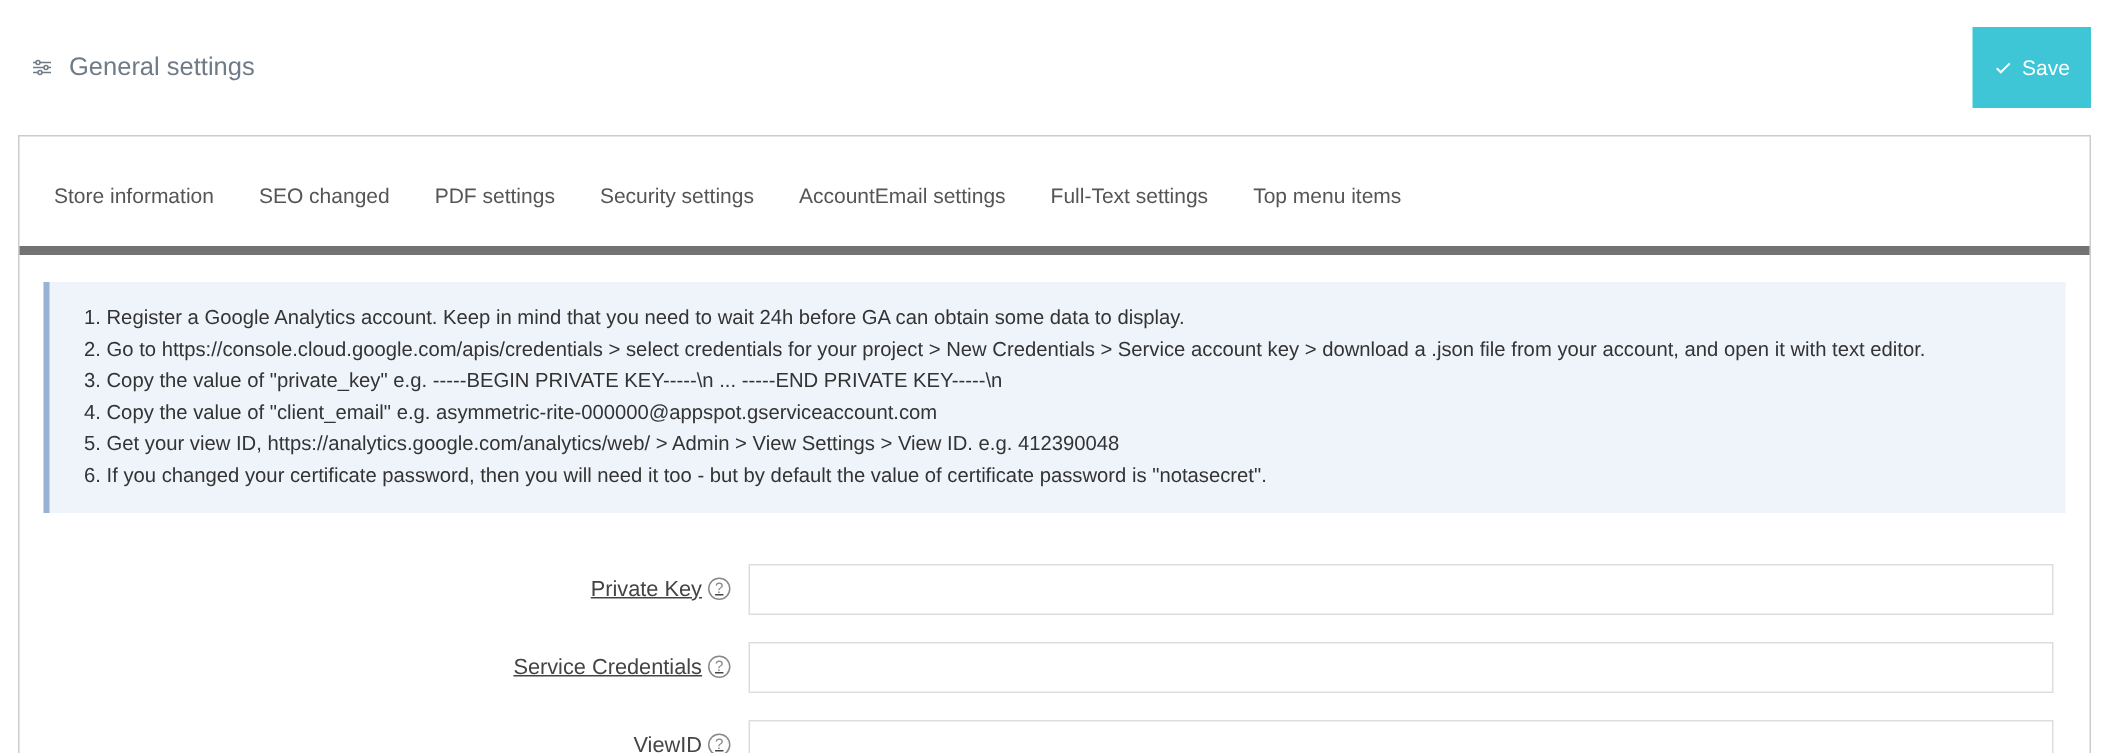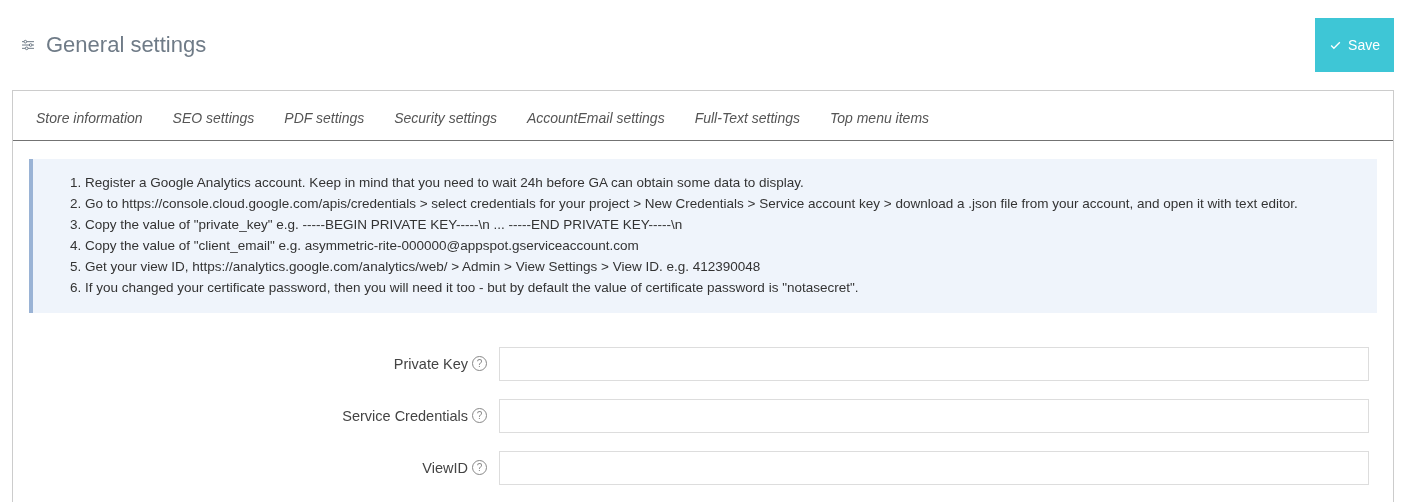--- a/index.html
+++ b/index.html
@@ -17,21 +17,21 @@
     padding: 8px 0 18px 8px;
   }
   .title-wrap {
     display: flex;
     align-items: center;
     gap: 10px;
     color: #6f7b87;
   }
   .title-wrap h1 {
     font-weight: 400;
-    font-size: 22px;
+    font-size: 17px;
     color: #6f7b87;
   }
   .sliders-icon {
     width: 16px; height: 16px;
     color: #6f7b87;
     stroke: currentColor;
     fill: none;
     stroke-width: 1.5;
   }
   .save-btn {
@@ -50,24 +50,23 @@
     stroke: #fff;
     fill: none;
     stroke-width: 2.5;
   }
   .panel {
     border: 1px solid #ccc;
     background: #fff;
   }
   .tabs {
     display: flex;
-    border-bottom: 1px solid #737373;
-    padding: 4px 8px;
+    border-bottom: 6px solid #737373;
+    padding: 16px 8px;
     margin-top: -1px;
-    font-style: italic;
   }
   .tab {
     padding: 14px 14px 12px 14px;
     color: #555;
     cursor: pointer;
     border: 1px solid transparent;
     border-bottom: none;
     margin-bottom: -1px;
     position: relative;
     top: 1px;
@@ -78,21 +77,21 @@
     background: #fff;
     color: #555;
     border-radius: 3px 3px 0 0;
   }
   .tab-content {
     padding: 18px 16px 30px 16px;
   }
   .info-box {
     background: #eff4fb;
     border-left: 4px solid #9ab3d5;
-    padding: 14px 32px;
+    padding: 14px 18px;
     color: #333;
   }
   .info-box ol {
     padding-left: 20px;
   }
   .info-box li {
     line-height: 1.55;
     font-size: 13.5px;
     color: #333;
   }
@@ -106,20 +105,21 @@
   }
   .form-label {
     width: 470px;
     padding-right: 12px;
     color: #444;
     font-size: 14.5px;
     display: flex;
     justify-content: flex-end;
     align-items: center;
     gap: 4px;
+    text-decoration: underline;
   }
   .help-icon {
     display: inline-flex;
     align-items: center;
     justify-content: center;
     width: 15px; height: 15px;
     border: 1.2px solid #888;
     border-radius: 50%;
     font-size: 10px;
     color: #888;
@@ -157,21 +157,21 @@
     <svg viewBox="0 0 24 24">
         <polyline points="4 12 9 17 20 6"></polyline>
       </svg>
     <span>Save</span>
   </button>
 </div>
 
 <div class="panel">
   <div class="tabs">
     <div class="tab">Store information</div>
-    <div class="tab">SEO settings</div>
+    <div class="tab">SEO changed</div>
     <div class="tab">PDF settings</div>
     <div class="tab">Security settings</div>
     <div class="tab">AccountEmail settings</div>
     <div class="tab">Full-Text settings</div>
     <div class="tab">Top menu items</div>
   </div>
 
   <div class="tab-content">
     <div class="info-box">
       <ol>

